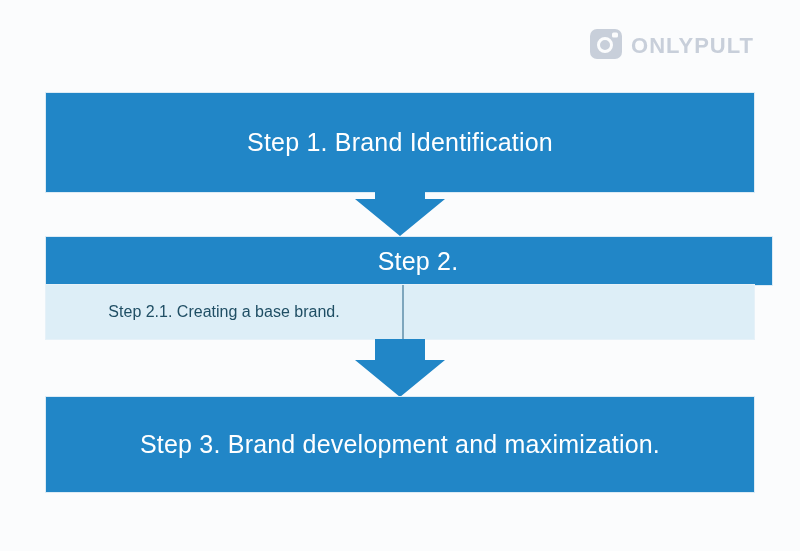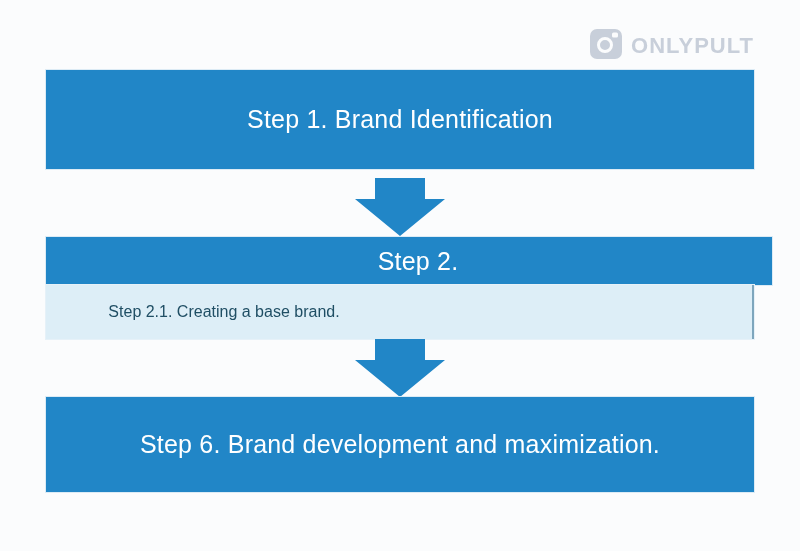--- a/index.html
+++ b/index.html
@@ -42,36 +42,35 @@
     box-shadow: 0 0 0 1px #dcebf5;
     display: flex;
     align-items: center;
     justify-content: center;
   }
   .banner .banner-label {
     color: var(--banner-text, #ffffff);
     font-size: 25px;
     letter-spacing: 0.2px;
   }
-  .banner-step1 { top: 70px;  height: 99px; }
+  .banner-step1 { top: 93px;  height: 99px; }
   .banner-step2-header { top: 237px; height: 48px; padding-left: 18px; }
   .banner-step3 { top: 397px; height: 95px; }
 
   
   .subrow {
     position: absolute;
     left: 46px;
     top: 285px;
     width: 708px;
     height: 54px;
     background: var(--subrow-bg, #ddeef7);
     box-shadow: 0 0 0 1px #e6f1f8;
     display: flex;
     align-items: stretch;
-    justify-content: space-between;
   }
   .subcell {
     display: flex;
     align-items: center;
     justify-content: center;
     white-space: nowrap;
   }
   .subcell-1 { width: 356px; }
   .subcell-2 { flex: 1; }
   .subcell .subcell-label {
@@ -131,16 +130,16 @@
     <div class="subrow-divider"></div>
   </div>
 
   <div class="down-arrow down-arrow-2">
     <svg width="90" height="58" viewBox="0 0 90 58" aria-hidden="true">
       <polygon points="20,0 70,0 70,21 90,21 45,58 0,21 20,21" fill="#2186c7"></polygon>
     </svg>
   </div>
 
   <div class="banner banner-step3">
-    <span class="banner-label">Step 6. Brand development and maximization.</span>
+    <span class="banner-label">Step 3. Brand development and maximization.</span>
   </div>
 
 </div>
 
 </body></html>

